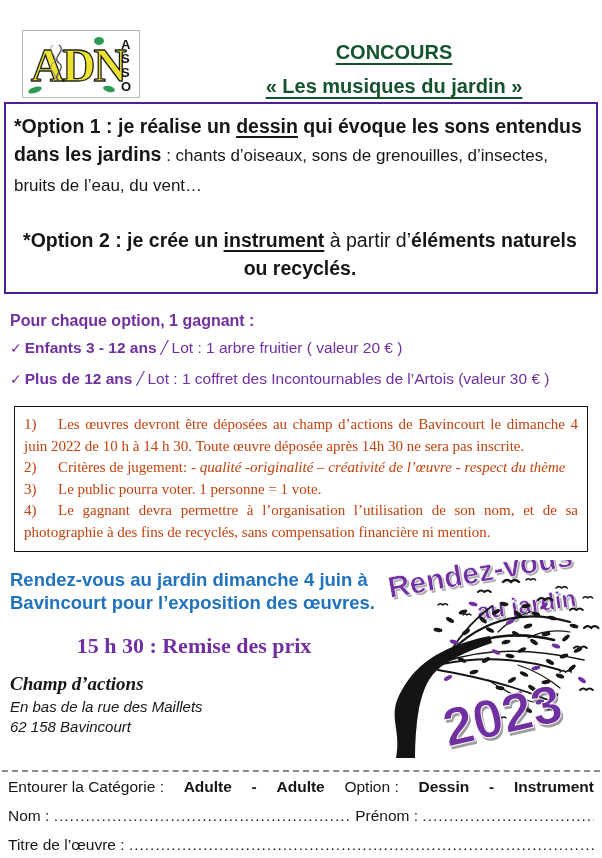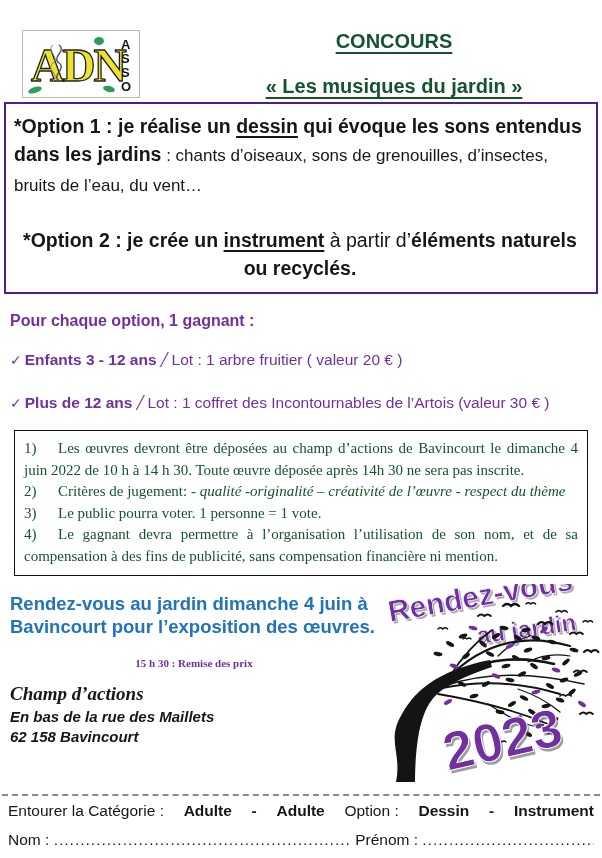--- a/index.html
+++ b/index.html
@@ -12,59 +12,59 @@
   .page{ width:602px; min-height:858px; padding:10px 0 6px 0; position:relative; }
 
   
   .header{ display:flex; align-items:flex-end; height:88px;gap:46px; }
   .logo{ width:118px; height:68px; margin-left:22px; border:1px solid #b9b9b9; background:#fff; flex:0 0 auto; }
   .titles{ flex:1; text-align:center; padding-top:8px; }
   .title1, .title2{
     color:#14532d; font-weight:bold; font-size:20px;
     text-decoration:underline; text-underline-offset:4px;
   }
-  .title2{ margin-top:22px; }
+  .title2{ margin-top:11px; }
 
   
   .options-box{
     margin:4px 4px 0 4px; border:2px solid #4c1d95; padding:8px 10px 10px 8px;
     font-size:19.5px; line-height:28px;
   }
   .options-box .opt2{ margin-top:26px;text-align:center; }
   .b{ font-weight:bold; }
   .u{ text-decoration:underline; text-decoration-thickness:2px; text-underline-offset:3px; }
   .r{ font-weight:normal; font-size:17px; }
 
   
   .prizes{ margin:18px 0 0 10px; color:#7030a0; }
   .prizes .ph{ font-weight:bold; font-size:16px; }
-  .prizes .pi{ font-size:15.5px; margin-top:17px; }
+  .prizes .pi{ font-size:15.5px; margin-top:5px; }
   .check{ font-size:14px; margin-right:3px; }
   .slash{ font-family:"Liberation Serif", serif; font-size:23px; font-weight:400; font-style:italic; vertical-align:-2px; }
 
   
   .rules-box{
     margin:14px 14px 0 14px; border:1px solid #111; padding:7px 9px 8px 9px;
-    font-family:"Liberation Serif", serif; font-size:15px; line-height:21.5px; color:#14532d;
+    font-family:"Liberation Serif", serif; font-size:15px; line-height:21.5px; color:#c2410c;
   }
   .rule{ text-align:justify; }
   .num{ display:inline-block; min-width:34px; }
   .i{ font-style:italic; }
 
   
   .rdv-row{ display:flex; margin-top:16px; }
   .rdv-left{ width:378px; padding-left:10px; flex:0 0 auto; }
   .rdv-blue{ color:#2173be; font-weight:bold; font-size:18.5px; line-height:23px; }
   .rdv-prize{
     margin-top:19px; text-align:center; color:#7030a0; font-weight:bold;
-    font-family:"Liberation Serif", serif; font-size:11px;
+    font-family:"Liberation Serif", serif; font-size:22px;
   }
   .address{ margin-top:14px; }
   .addr1{ font-family:"Liberation Serif", serif; font-weight:bold; font-style:italic; font-size:19px; }
-  .addr2,.addr3{ font-weight:bold; font-style:italic; font-size:15px; margin-top:3px; }
+  .addr2,.addr3{ font-weight:normal; font-style:italic; font-size:15px; margin-top:3px; }
   .rdv-art{ flex:1; margin-top:-8px; }
 
   
   .cutline{ margin:8px 2px 0 2px; border-top:2px dashed #8a8a8a; }
 
   
   .form{ margin:6px 8px 0 8px; font-size:15.5px; }
   .cat-line{ display:flex; justify-content:space-between; align-items:flex-end; margin-top:4px; }
   .f-line{ margin-top:11px; white-space:nowrap; overflow:hidden; }
   .dots{ letter-spacing:1px; }
@@ -103,21 +103,21 @@
   <section class="prizes">
     <p class="ph">Pour chaque option, 1 gagnant :</p>
     <p class="pi"><span class="check">✓</span><span class="b">Enfants 3 - 12 ans </span><span class="slash">/</span><span> Lot :  1 arbre fruitier ( valeur 20 € )</span></p>
     <p class="pi"><span class="check">✓</span><span class="b">Plus de 12 ans </span><span class="slash">/</span><span> Lot : 1 coffret des Incontournables de l’Artois (valeur 30 € )</span></p>
   </section>
 
   <section class="rules-box">
     <p class="rule"><span class="num">1)</span><span>Les œuvres devront être déposées  au champ d’actions de Bavincourt le dimanche 4 juin 2022 de 10 h  à 14 h 30. Toute œuvre déposée après 14h 30 ne sera pas inscrite.</span></p>
     <p class="rule"><span class="num">2)</span><span>Critères de jugement: - </span><span class="i">qualité -originalité – créativité de l’œuvre - respect du thème</span></p>
     <p class="rule"><span class="num">3)</span><span>Le public pourra voter. 1 personne = 1 vote.</span></p>
-    <p class="rule"><span class="num">4)</span><span>Le gagnant devra permettre à l’organisation l’utilisation de son nom, et de sa compensation à des fins de publicité, sans compensation financière ni mention.</span></p>
+    <p class="rule"><span class="num">4)</span><span>Le gagnant devra permettre à l’organisation l’utilisation de son nom, et de sa photographie à des fins de recyclés, sans compensation financière ni mention.</span></p>
   </section>
 
   <section class="rdv-row">
     <div class="rdv-left">
       <p class="rdv-blue"><span>Rendez-vous au jardin dimanche 4 juin à</span><br><span>Bavincourt  pour l’exposition des œuvres.</span></p>
       <p class="rdv-prize">15 h 30 : Remise des prix</p>
       <div class="address">
         <p class="addr1">Champ d’actions</p>
         <p class="addr2">En bas de la rue des Maillets</p>
         <p class="addr3">62 158 Bavincourt</p>

